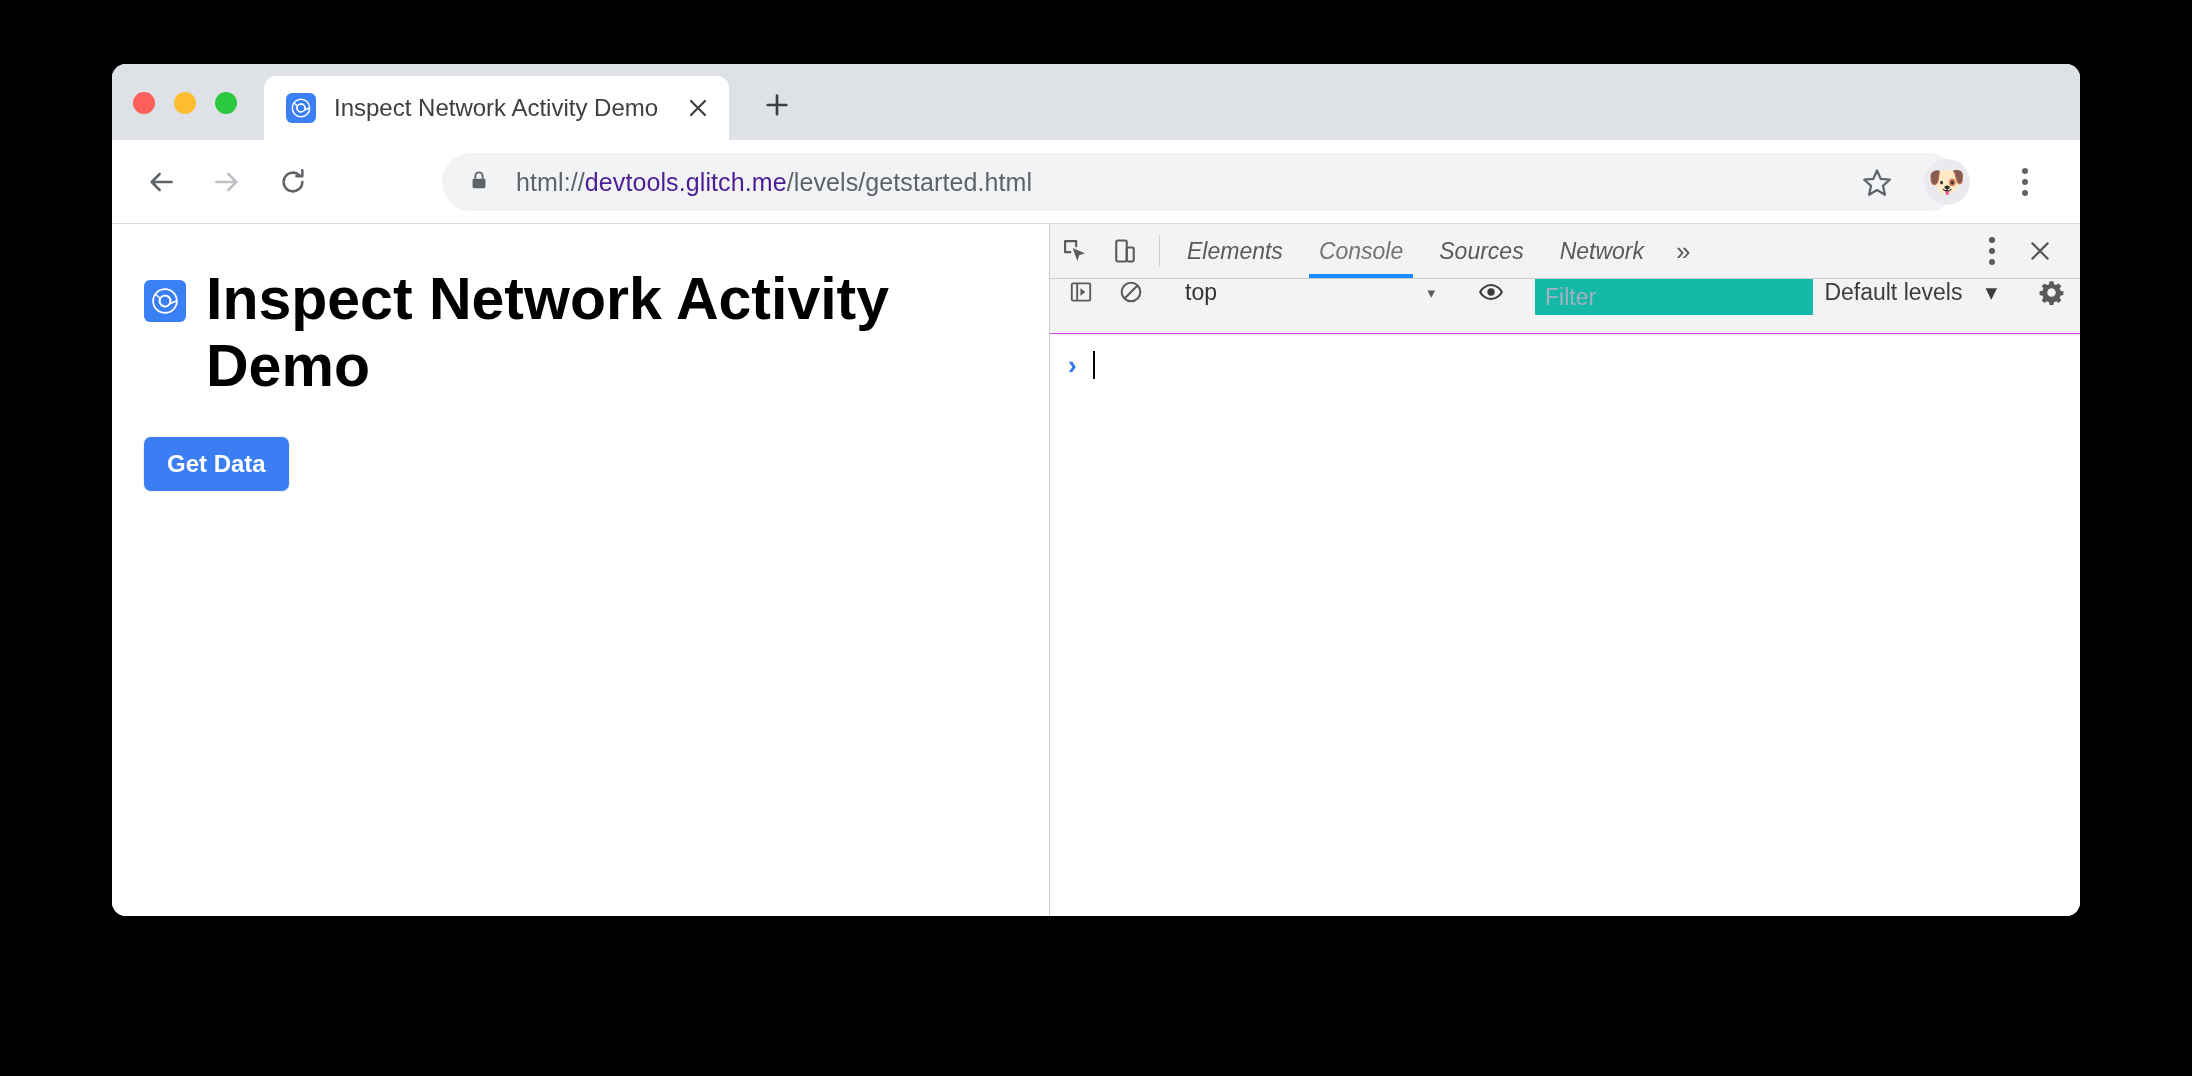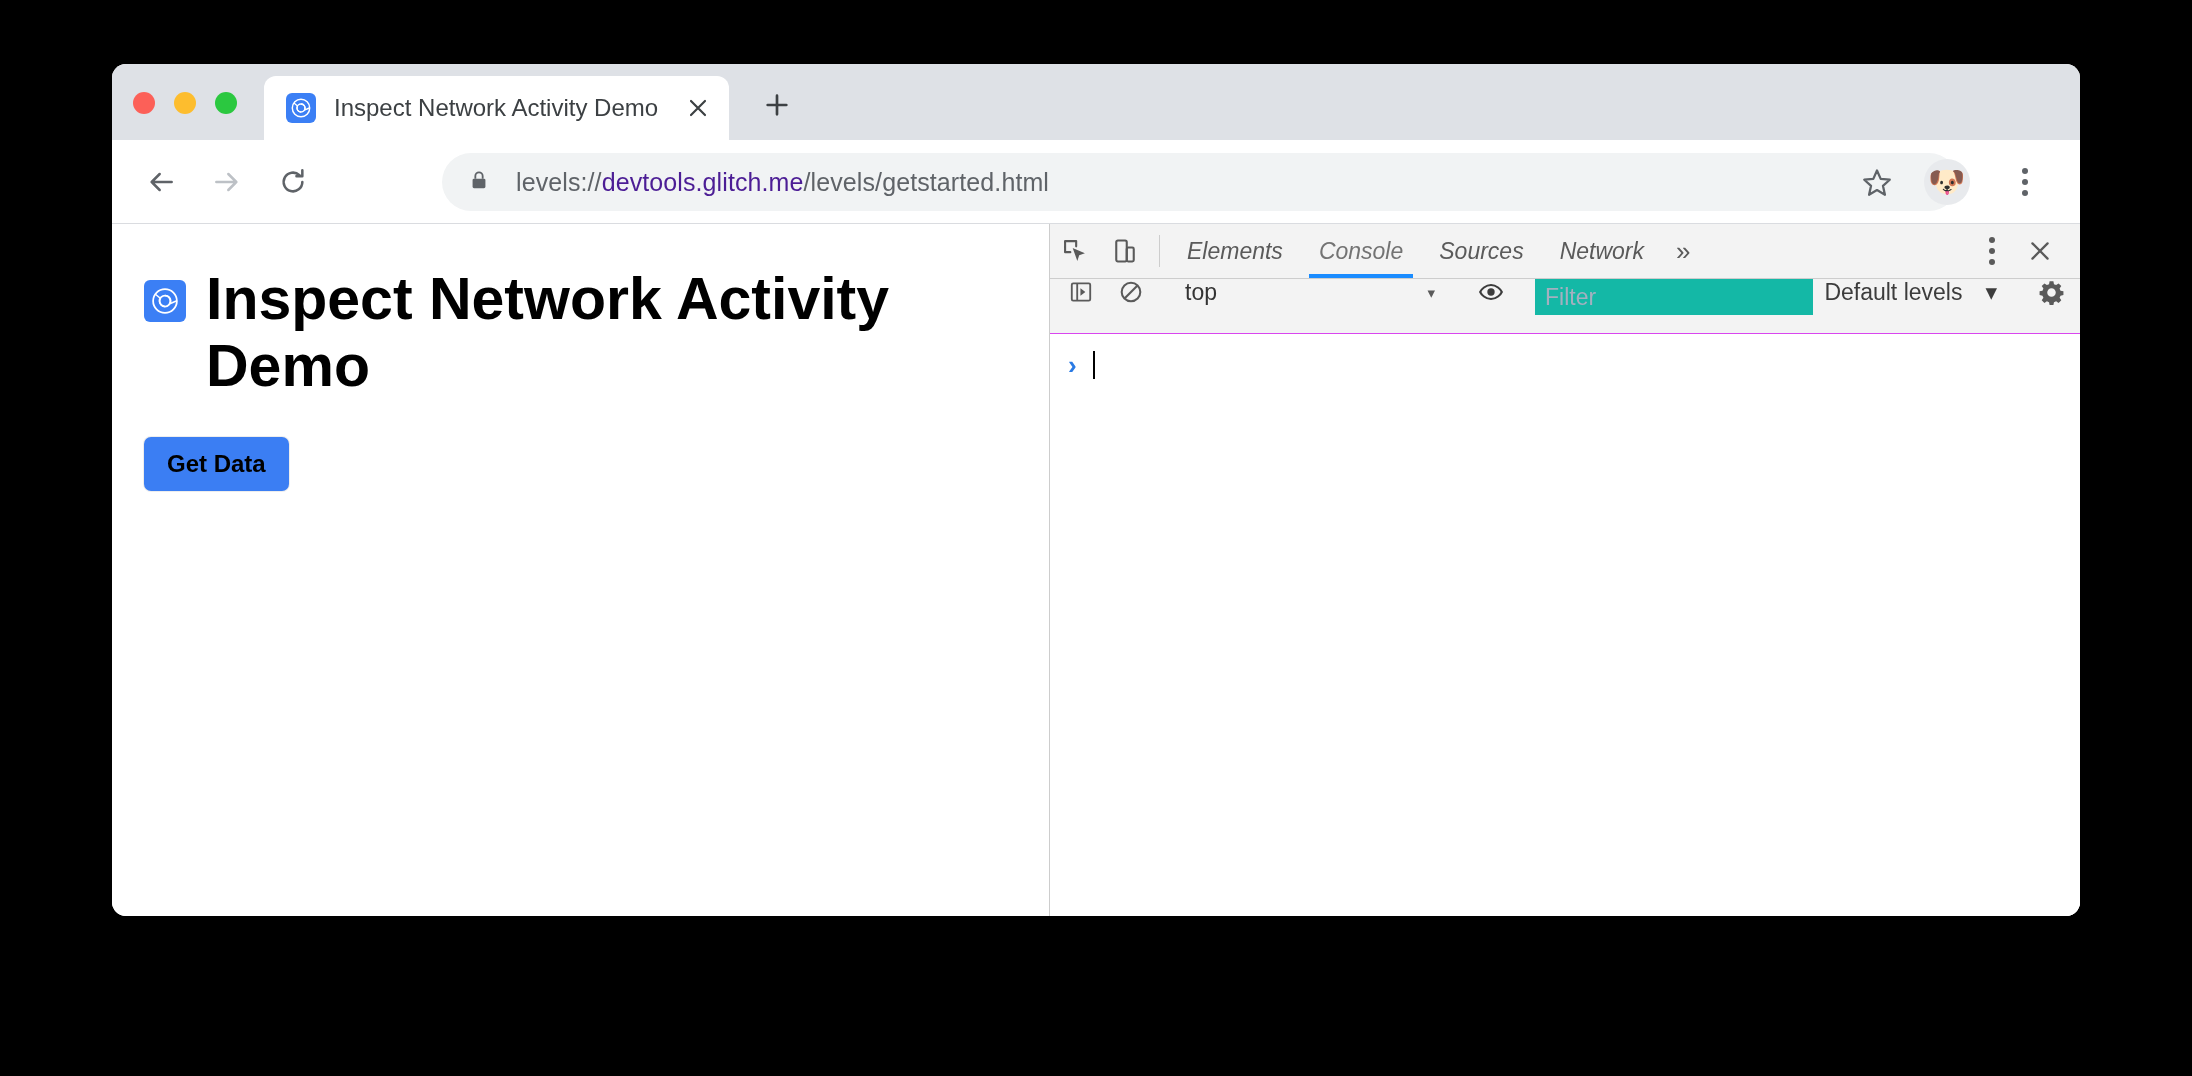--- a/index.html
+++ b/index.html
@@ -236,21 +236,21 @@
     max-width: 700px;
   }
   .page-link {
     color: #2a6ef5;
     font-weight: bold;
     text-decoration: underline;
   }
   .get-data-btn {
     margin-top: 38px;
     background: #3b7ef3;
-    color: #000000;
+    color: #ffffff;
     font-size: 24px;
     font-weight: bold;
     border: none;
     border-radius: 7px;
     padding: 13px 23px;
     cursor: pointer;
     font-family: "Liberation Sans", sans-serif;
     box-shadow: 0 0 0 1px rgba(0,0,0,0.07);
   }
 
@@ -469,21 +469,21 @@
         </span>
       </div>
 
       <div class="omnibox">
         <span>
           <svg width="22" height="22" viewBox="0 0 24 24">
             <rect x="5" y="10.5" width="14" height="10.5" rx="1.6" fill="#5f6368"></rect>
             <path d="M8 10.5 V7.6 a4 4 0 0 1 8 0 V10.5" fill="none" stroke="#5f6368" stroke-width="2"></path>
           </svg>
         </span>
-        <span class="url-text"><span>levels://</span><span class="url-host">devtools.glitch.me</span><span>/levels/getstarted.html</span></span>
+        <span class="url-text"><span>html://</span><span class="url-host">devtools.glitch.me</span><span>/levels/getstarted.html</span></span>
       </div>
 
       <div class="star-btn">
         <svg width="34" height="34" viewBox="0 0 24 24">
           <path d="M12 3.2 l2.6 5.9 6.4 .6 -4.8 4.3 1.4 6.3 -5.6 -3.3 -5.6 3.3 1.4 -6.3 -4.8 -4.3 6.4 -.6 z" fill="none" stroke="#5f6368" stroke-width="1.6" stroke-linejoin="round"></path>
         </svg>
       </div>
 
       <div class="avatar">
         <span>🐶</span>

